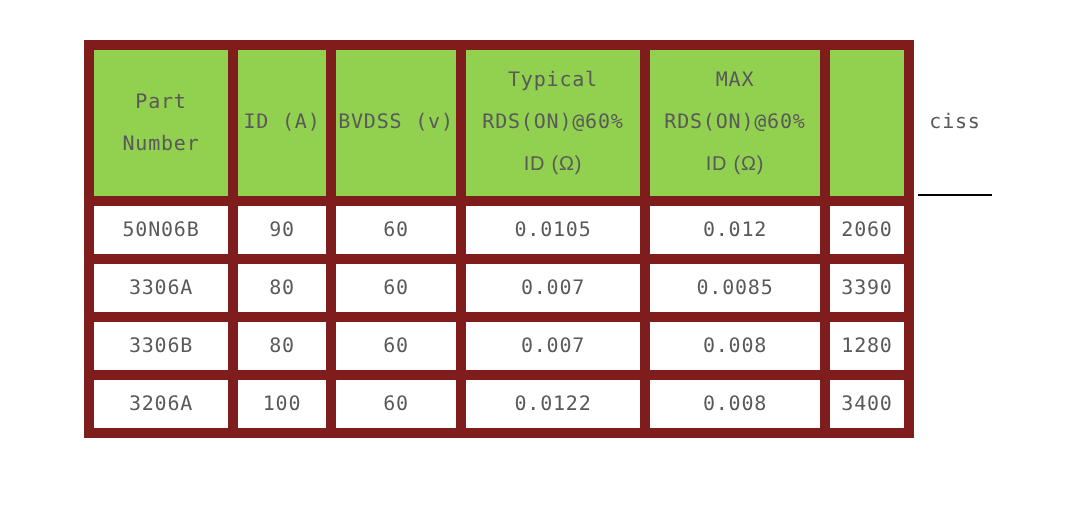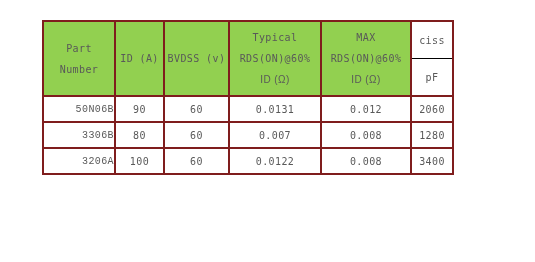--- a/index.html
+++ b/index.html
@@ -26,21 +26,21 @@
     left: 42px;
     top: 20px;
     width: 410px;
     border-collapse: collapse;
     table-layout: fixed;
     background: #ffffff;
   }
 
   .spec-table td,
   .spec-table th {
-    border: 2px solid #7f1d1d;
+    border: 5px solid #7f1d1d;
     padding: 0;
     margin: 0;
     font-weight: normal;
     color: #595959;
     font-size: 10px;
     font-family: "DejaVu Sans Mono", "Liberation Mono", monospace;
     letter-spacing: 0.4px;
     vertical-align: middle;
   }
 
@@ -60,20 +60,21 @@
     background: #92D050;
     padding: 0;
     height: 73px;
     vertical-align: top;
   }
   .stack-inner {
     width: 100%;
     height: 73px;
     border-collapse: collapse;
     table-layout: fixed;
+    margin-left: 44px;
   }
   .stack-inner td {
     border: none;
     background: #92D050;
     text-align: center;
     color: #595959;
     font-size: 10px;
     letter-spacing: 0.4px;
   }
   .stack-top {
@@ -86,23 +87,22 @@
     vertical-align: middle;
   }
 
   
   .spec-table tbody td {
     height: 24px;
     background: #ffffff;
     text-align: center;
   }
   .spec-table tbody td.part {
-    text-align: right;
+    text-align: center;
     padding-left: 0px;
-    font-family: Liberation Mono, monospace;
   }
 
   .col-part  { width: 72px; }
   .col-id    { width: 49px; }
   .col-bv    { width: 65px; }
   .col-typ   { width: 92px; }
   .col-max   { width: 90px; }
   .col-ciss  { width: 42px; }
 
   .omega { font-family: Liberation Sans, sans-serif; }
@@ -148,37 +148,42 @@
           <span class="hline">RDS(ON)@60%</span>
           <span class="hline omega">ID (Ω)</span>
         </th>
 
         <th class="hdr-stack">
           <table class="stack-inner">
             <tbody>
                 <tr>
               <td class="stack-top">ciss</td>
             </tr>
-            <tr>
-              <td class="stack-bot">pF</td>
-            </tr>
           </tbody>
             </table>
         </th>
       </tr>
     </thead>
 
     <tbody>
       <tr>
         <td class="part">50N06B</td>
         <td>90</td>
         <td>60</td>
-        <td>0.0131</td>
+        <td>0.0105</td>
         <td>0.012</td>
         <td>2060</td>
+      </tr>
+      <tr>
+        <td class="part">3306A</td>
+        <td>80</td>
+        <td>60</td>
+        <td>0.007</td>
+        <td>0.0085</td>
+        <td>3390</td>
       </tr>
       <tr>
         <td class="part">3306B</td>
         <td>80</td>
         <td>60</td>
         <td>0.007</td>
         <td>0.008</td>
         <td>1280</td>
       </tr>
       <tr>

